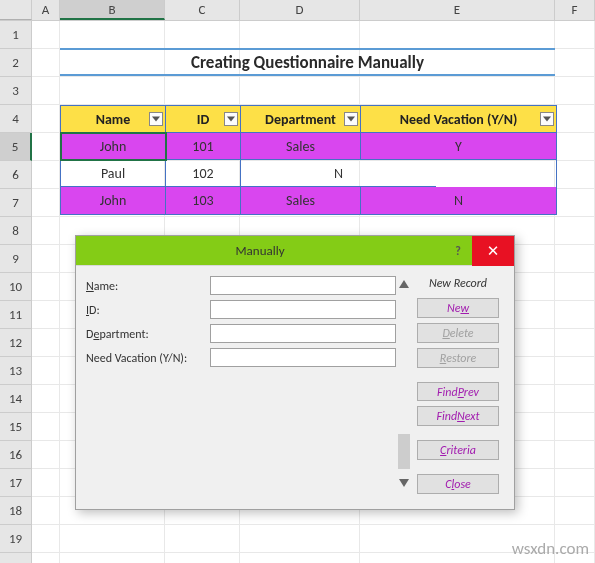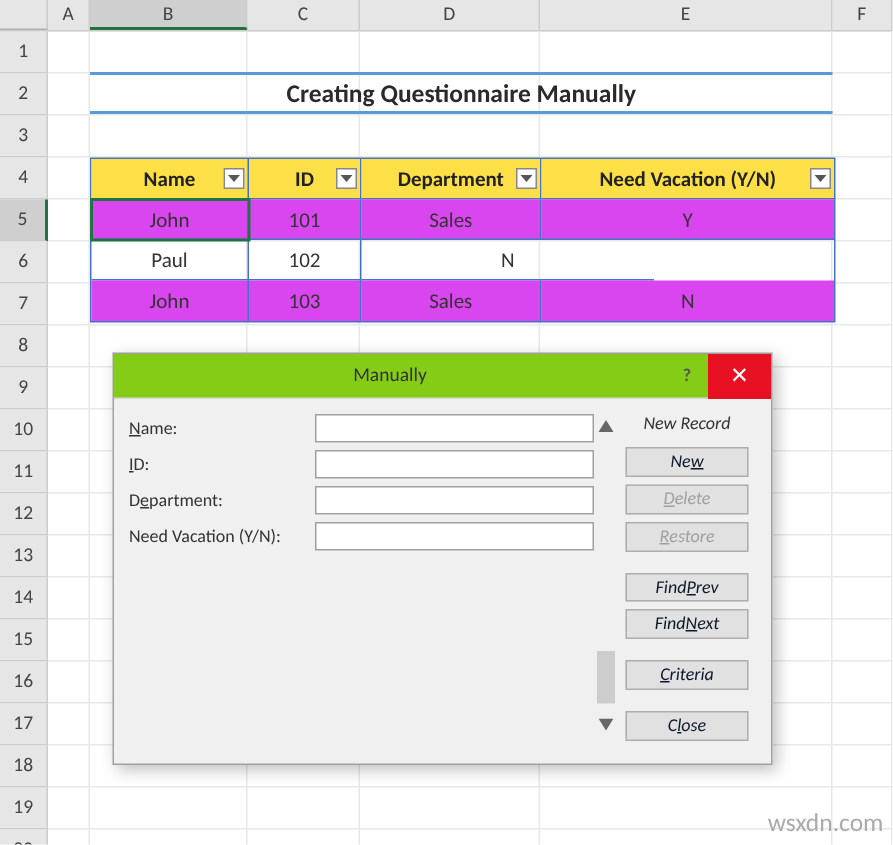--- a/index.html
+++ b/index.html
@@ -226,21 +226,21 @@
   color: #333;
   text-align: center;
   margin-bottom: 8px;
 }
 .dlg-btn {
   width: 82px;
   height: 22px;
   background: #e1e1e1;
   border: 1px solid #adadad;
   font-size: 12px;
-  color: #0f172a;
+  color: #a21caf;
   margin-bottom: 5px;
   display: flex; align-items: center; justify-content: center;
 }
 .dlg-btn.disabled { color: #a0a0a0; }
 .dlg-btn u { text-decoration: underline; }
 .gap { height: 10px; }
 
 .watermark {
   position: absolute;
   right: 6px;

